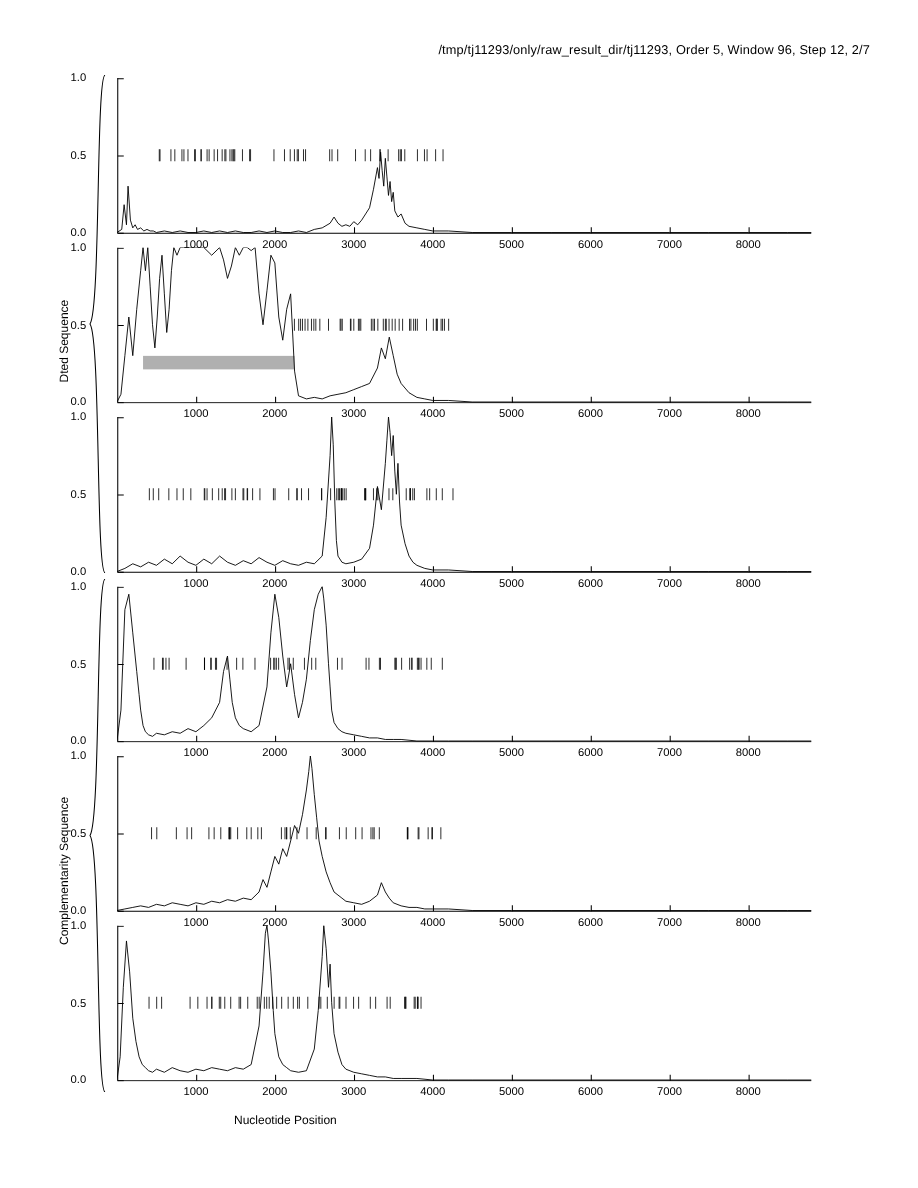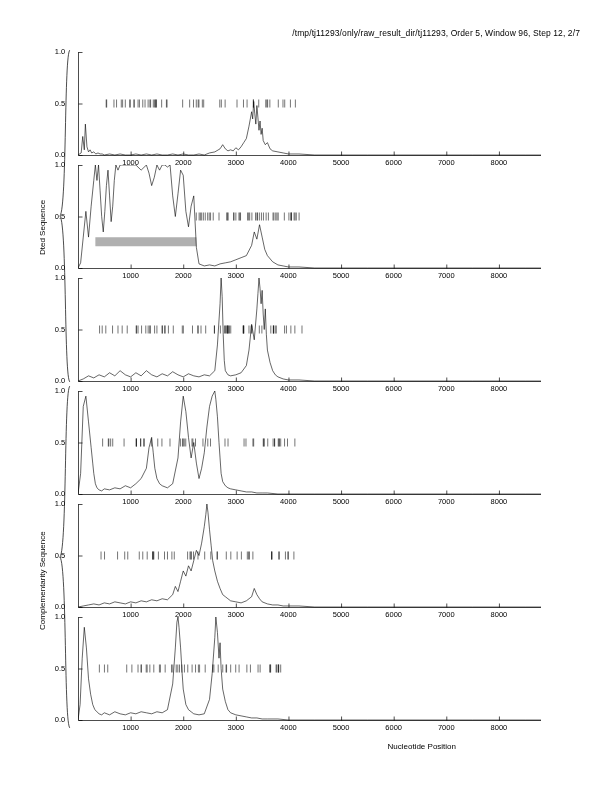--- a/index.html
+++ b/index.html
@@ -24,35 +24,35 @@
 
   .panel{
     position:absolute;
     border:none;
   }
   svg{display:block;}
 
   .ylab{
     position:absolute;
     font-size:7.5px;
-    text-align:center;
+    text-align:left;
     width:26px;
     color:#000;
   }
   .xlab{
     position:absolute;
     font-size:7.5px;
     text-align:center;
     width:40px;
     color:#000;
   }
   .axis-title-x{
     position:absolute;
     font-size:8px;
-    text-align:right;
+    text-align:left;
     width:300px;
     color:#000;
   }
   .axis-title-y{
     position:absolute;
     font-size:8px;
     color:#000;
     transform:rotate(-90deg);
     transform-origin:0 0;
     white-space:nowrap;

